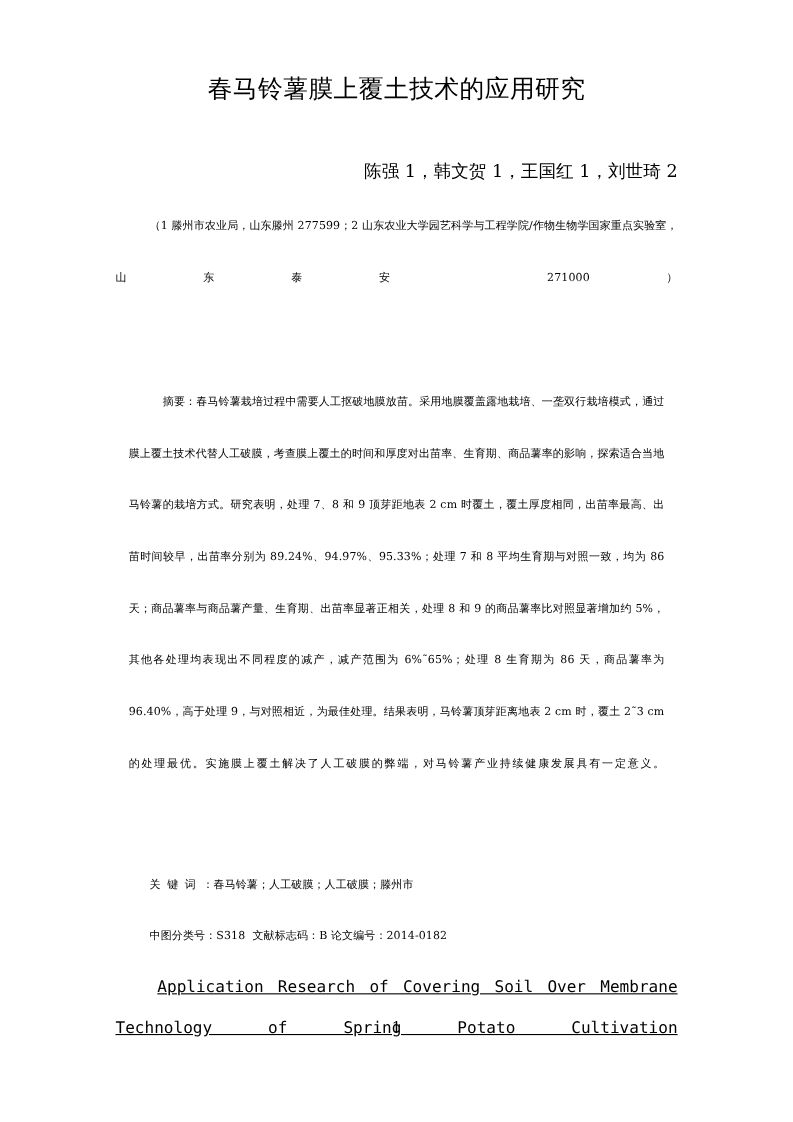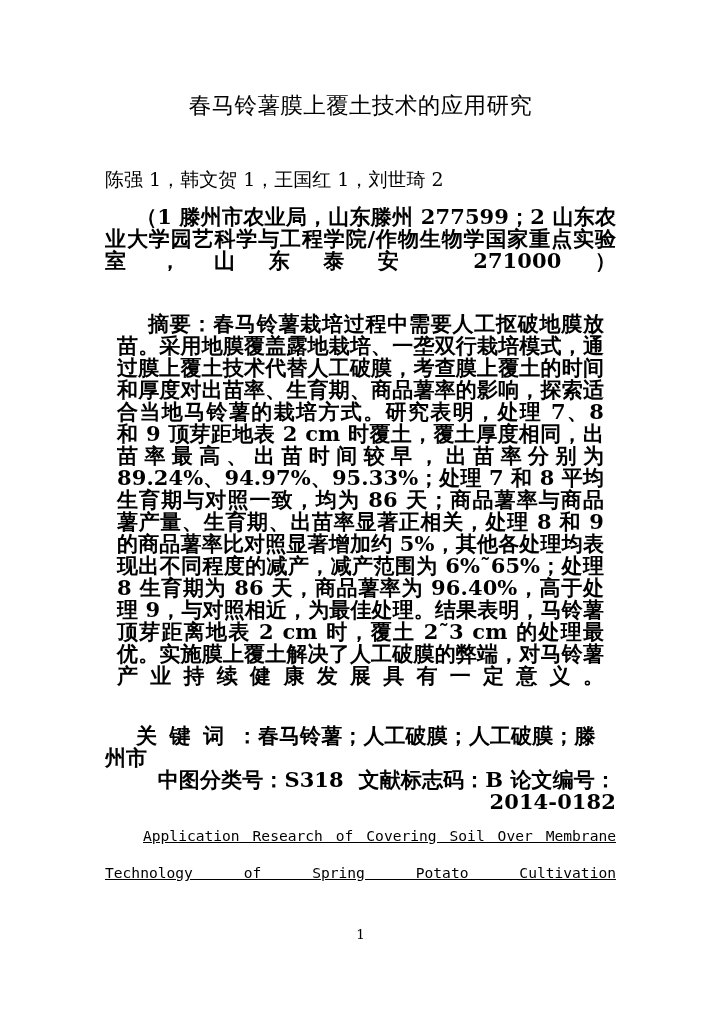--- a/index.html
+++ b/index.html
@@ -22,45 +22,44 @@
     top: 0;
     width: 721px;
     height: 1020px;
     box-sizing: border-box;
     padding: 0 105px 0 105px;
   }
 
   
   .doc-title {
     margin: 0;
-    padding-top: 92px;
+    padding-top: 68px;
     text-align: center;
     font-size: 22.5px;
     font-weight: normal;
     letter-spacing: 0.4px;
     line-height: 1.2;
     font-family: "DejaVu Serif", "Liberation Serif", serif;
   }
 
   
   .block {
-    font-size: 21px;
-    line-height: 22px;
+    font-size: 10px;
+    line-height: 47px;
     text-align: justify;
     text-justify: inter-ideograph;
     letter-spacing: 0.1px;
-    font-weight: bold;
   }
 
   .authors {
     margin: 0;
     padding-top: 42px;
-    font-size: 19px;
+    font-size: 16px;
     line-height: 37.5px;
-    text-align: left;
+    text-align: right;
   }
 
   .affiliation {
     margin: 0;
     padding-top: 7px;
     text-indent: 31px;
   }
 
   .abstract {
     margin: 12px;
@@ -71,21 +70,21 @@
   .keywords {
     margin: 0;
     padding-top: 4px;
     text-indent: 31px;
     text-align: left;
   }
 
   .clc {
     margin: 0;
     text-indent: 31px;
-    text-align: right;
+    text-align: left;
   }
 
   .en-title {
     margin: 0;
     padding-top: 4px;
     text-indent: 38px;
     font-family: "DejaVu Sans Mono", "Liberation Mono", monospace;
     font-size: 14.6px;
     line-height: 37.5px;
     text-align: justify;

